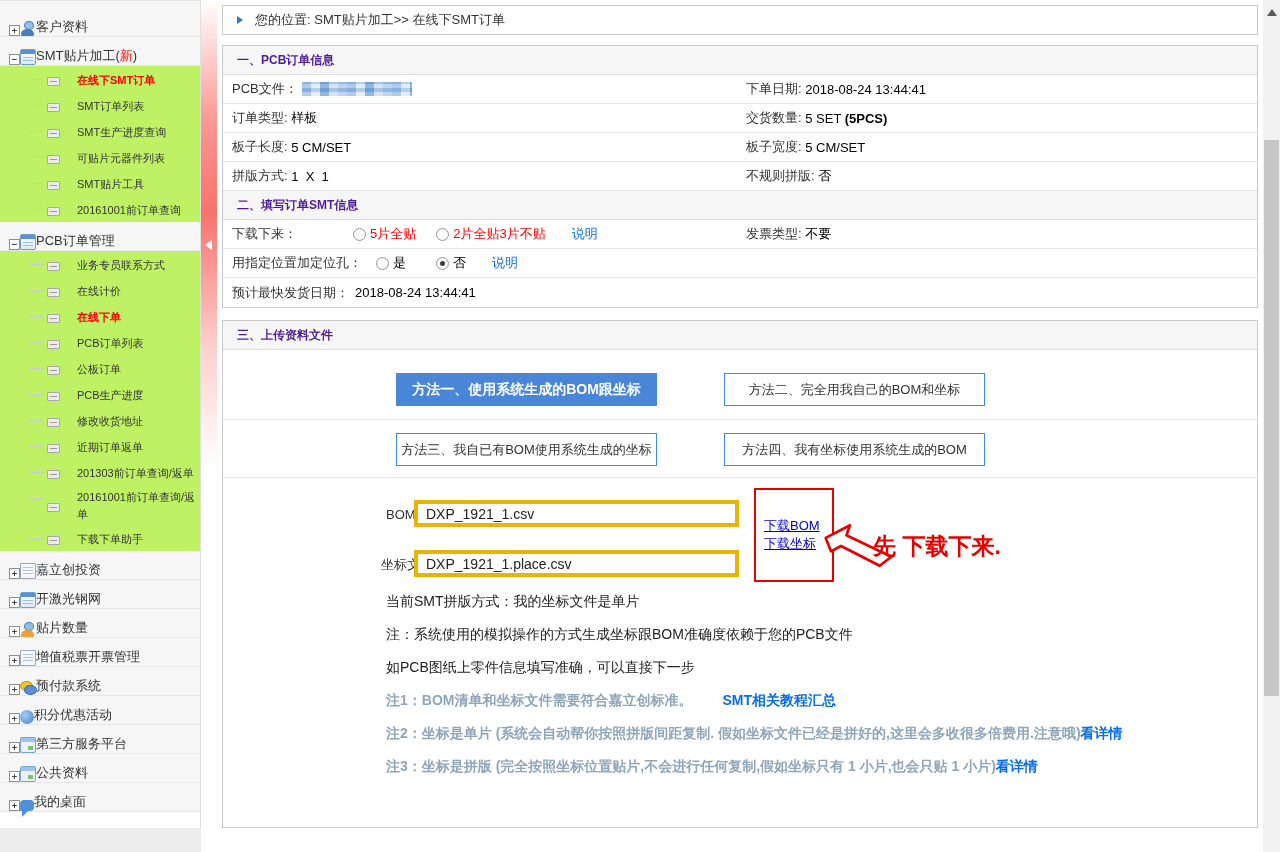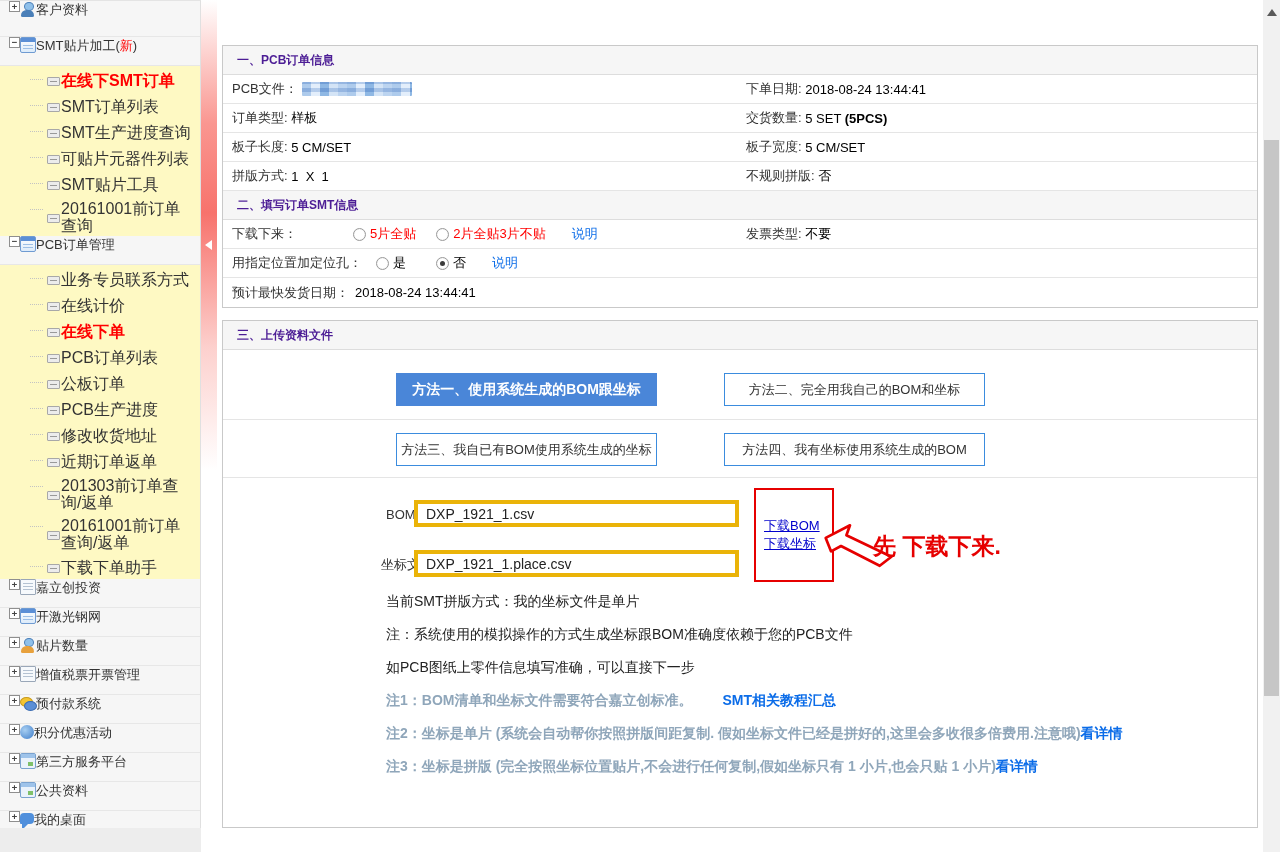--- a/index.html
+++ b/index.html
@@ -12,21 +12,21 @@
     color:#222;
   }
 
   
   .sidebar {
     position:absolute; left:0; top:0; width:201px; height:828px;
     background:#fff; border-top:1px solid #e4e4e4; border-right:1px solid #e0e0e0;
   }
   .sidebar-bottom-strip { position:absolute; left:0; top:828px; width:201px; height:24px; background:#ededed; }
   .nav-group {
-    display:flex; align-items:flex-start; 
+    display:flex; align-items:flex-end; 
     height:29px; padding-left:9px;
     background:#f6f6f6; border-bottom:1px solid #e7e7e7;
     font-size:13px; color:#333; cursor:pointer;
   }
   .nav-group.tall { height:36px; }
   .expand {
     width:11px; height:11px; flex:none;
     border:1px solid #8f8f8f; background:#fff;
     font:bold 9px/9px "DejaVu Sans Mono", monospace; text-align:center; color:#444;
   }
@@ -47,23 +47,23 @@
   .ico-win { border:1px solid #7aa2cf; background:#eaf2fb; border-radius:2px; }
   .ico-win::before { content:""; position:absolute; left:0; top:0; right:0; height:4px; background:#9ec3ea; }
   .ico-win::after  { content:""; position:absolute; right:2px; bottom:2px; width:5px; height:4px; background:#7fc06a; }
   .ico-chat { width:14px; height:11px; margin-top:2px; border-radius:4px 4px 4px 1px; background:#4f8fdc; }
   .ico-chat::after { content:""; position:absolute; left:2px; top:11px; border:3px solid transparent; border-top-color:#4f8fdc; border-left-color:#4f8fdc; }
   .hot { color:#ff0000; }
 
   .nav-children { position:relative; background:#fff; }
   .nav-children::before { content:""; position:absolute; left:30px; top:0; bottom:13px; border-left:1px dotted #c3c3c3; }
   .nav-child {
-    position:relative; display:flex; align-items:center; gap:1px;
+    position:relative; display:flex; align-items:center; gap:17px;
     min-height:26px; padding:4px 4px 2px 47px;
-    font-size:16px; color:#333; cursor:pointer; background:#fef9c3;
+    font-size:11px; color:#333; cursor:pointer; background:#bef264;
   }
   .nav-child::before { content:""; position:absolute; left:30px; top:13px; width:13px; border-top:1px dotted #c3c3c3; }
   .ico-item { width:13px; height:9px; flex:none; border:1px solid #a8a8a8; background:#ececec; border-radius:1px; position:relative; margin-top:3px; }
   .ico-item::after { content:""; position:absolute; left:2px; top:3px; right:2px; height:1px; background:#999; }
   .nav-child.active .clabel { color:#ff0000; font-weight:bold; }
   .clabel { line-height:17px; }
 
   
   .band {
     position:absolute; left:201px; top:0; width:16px; height:560px;
@@ -311,20 +311,24 @@
   </div>
 </div>
 <div class="sidebar-bottom-strip"></div>
 
 <div class="band">
   <div class="band-arrow"></div>
 </div>
 
 <div class="main">
 
+  <div class="crumb">
+    <span class="crumb-tri"></span>
+    <span>您的位置: SMT贴片加工&gt;&gt; 在线下SMT订单</span>
+  </div>
 
   <div class="box box-a">
     <div class="sec-h">一、PCB订单信息</div>
 
     <div class="irow">
       <div class="cell cell-l">
         <span class="lbl">PCB文件：</span>
         <span class="censored"></span>
       </div>
       <div class="cell cell-r">

